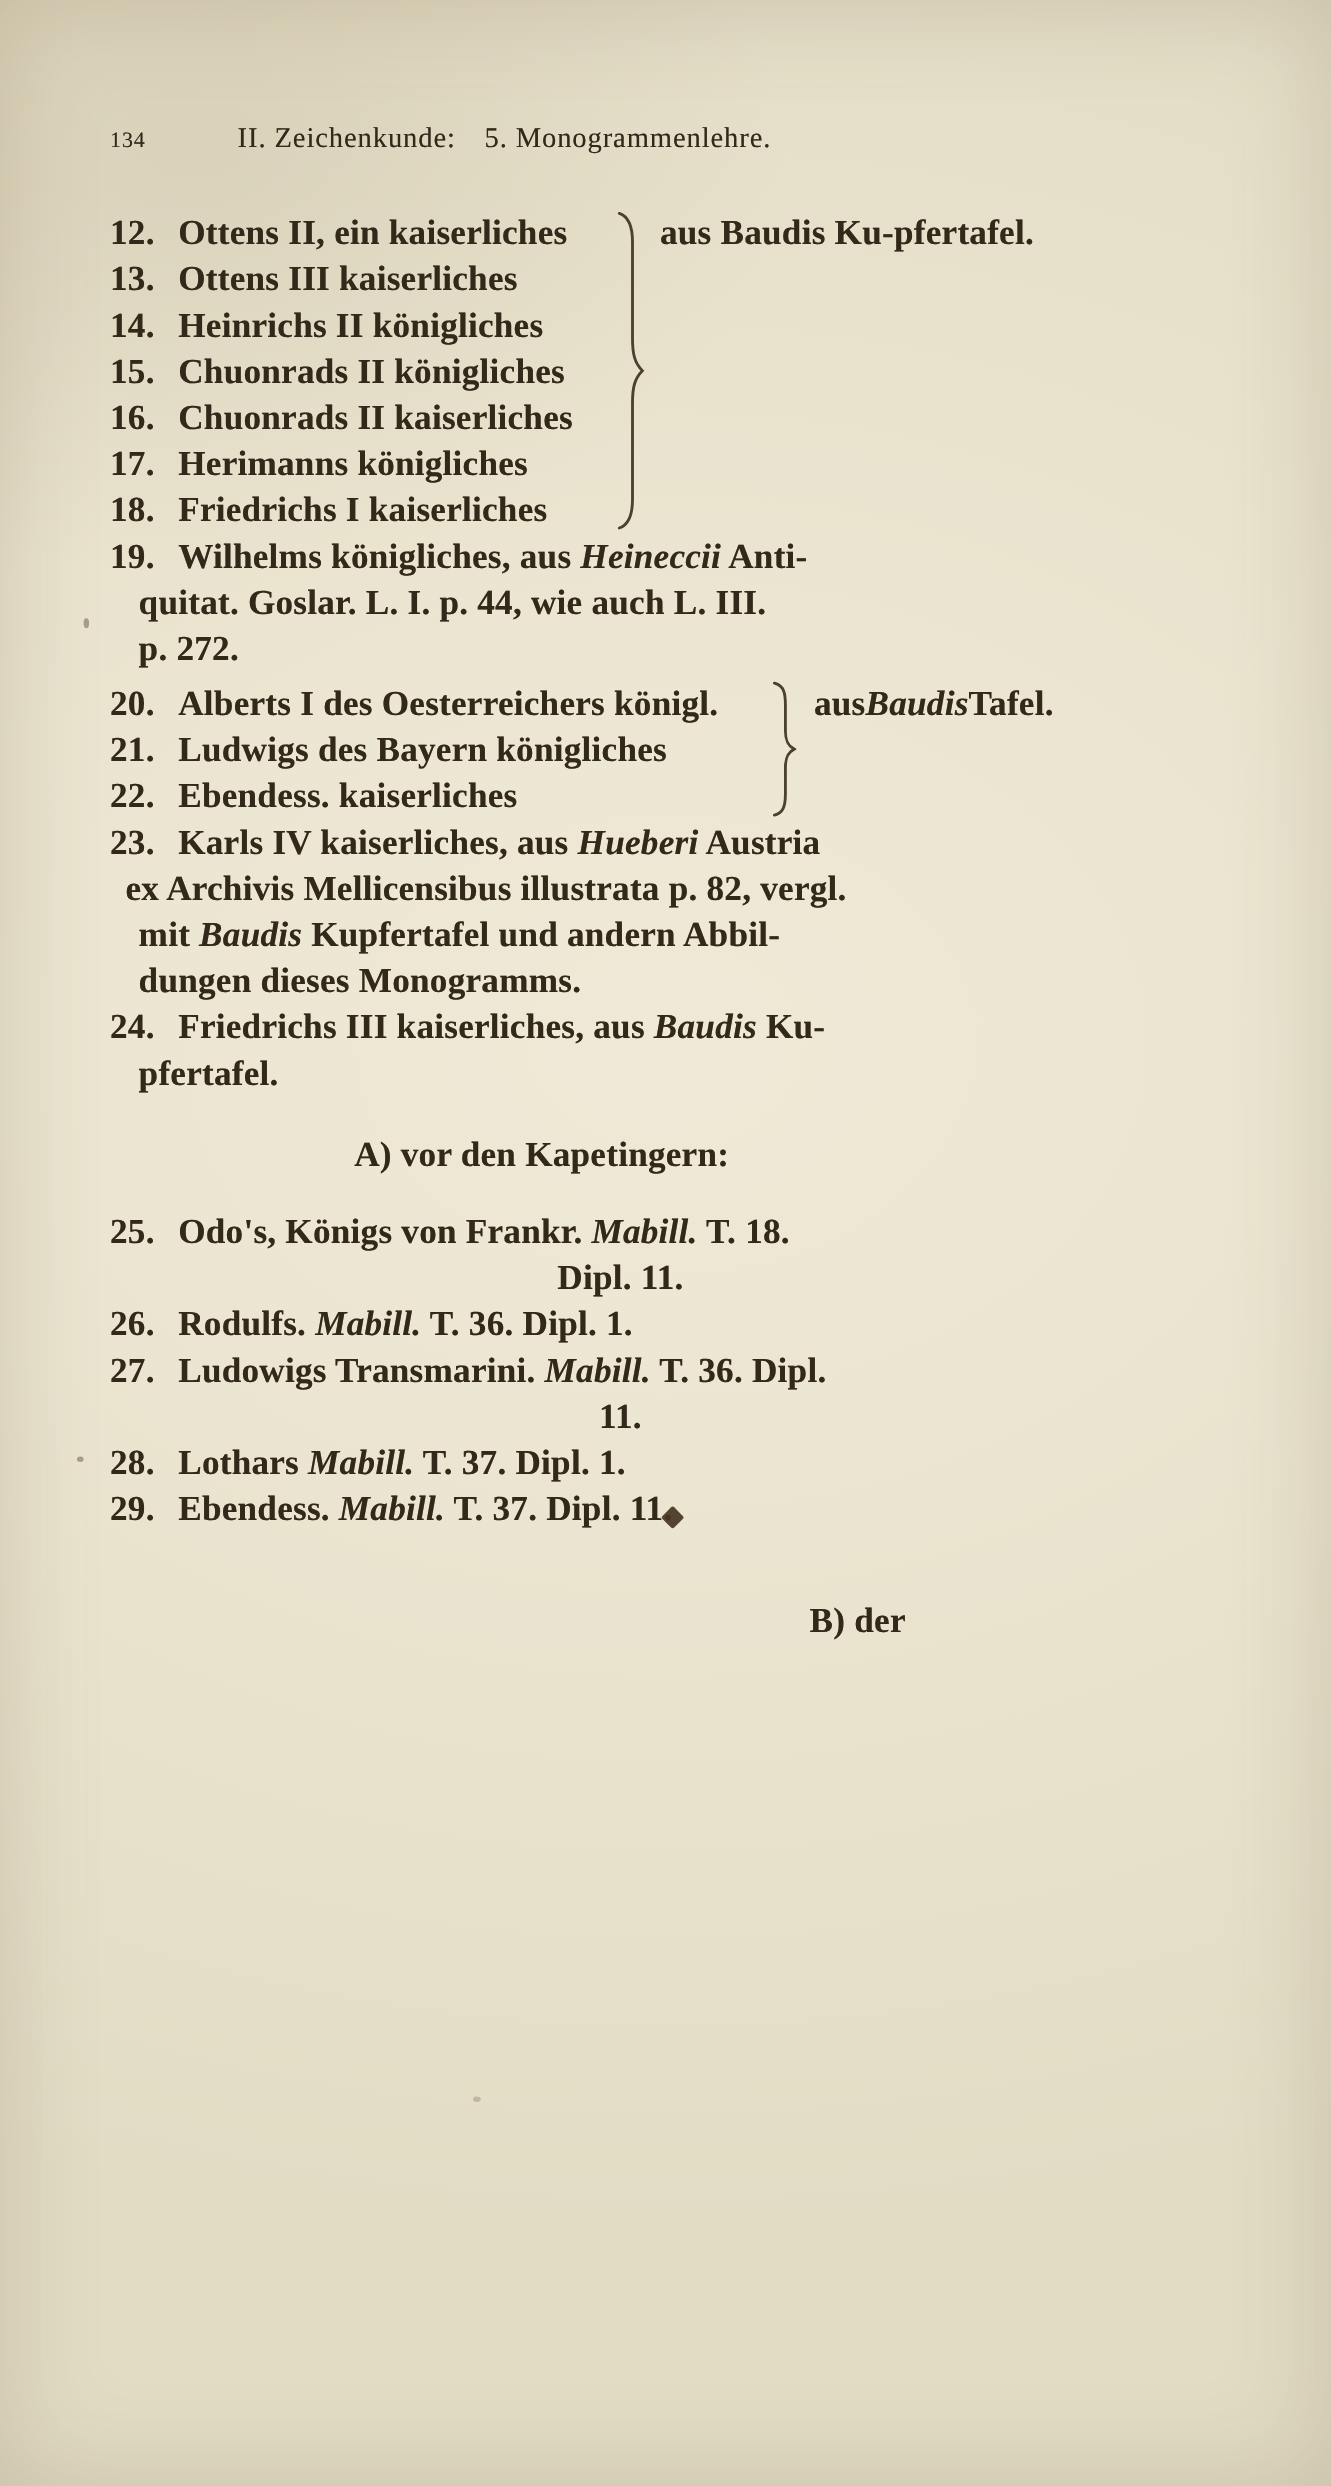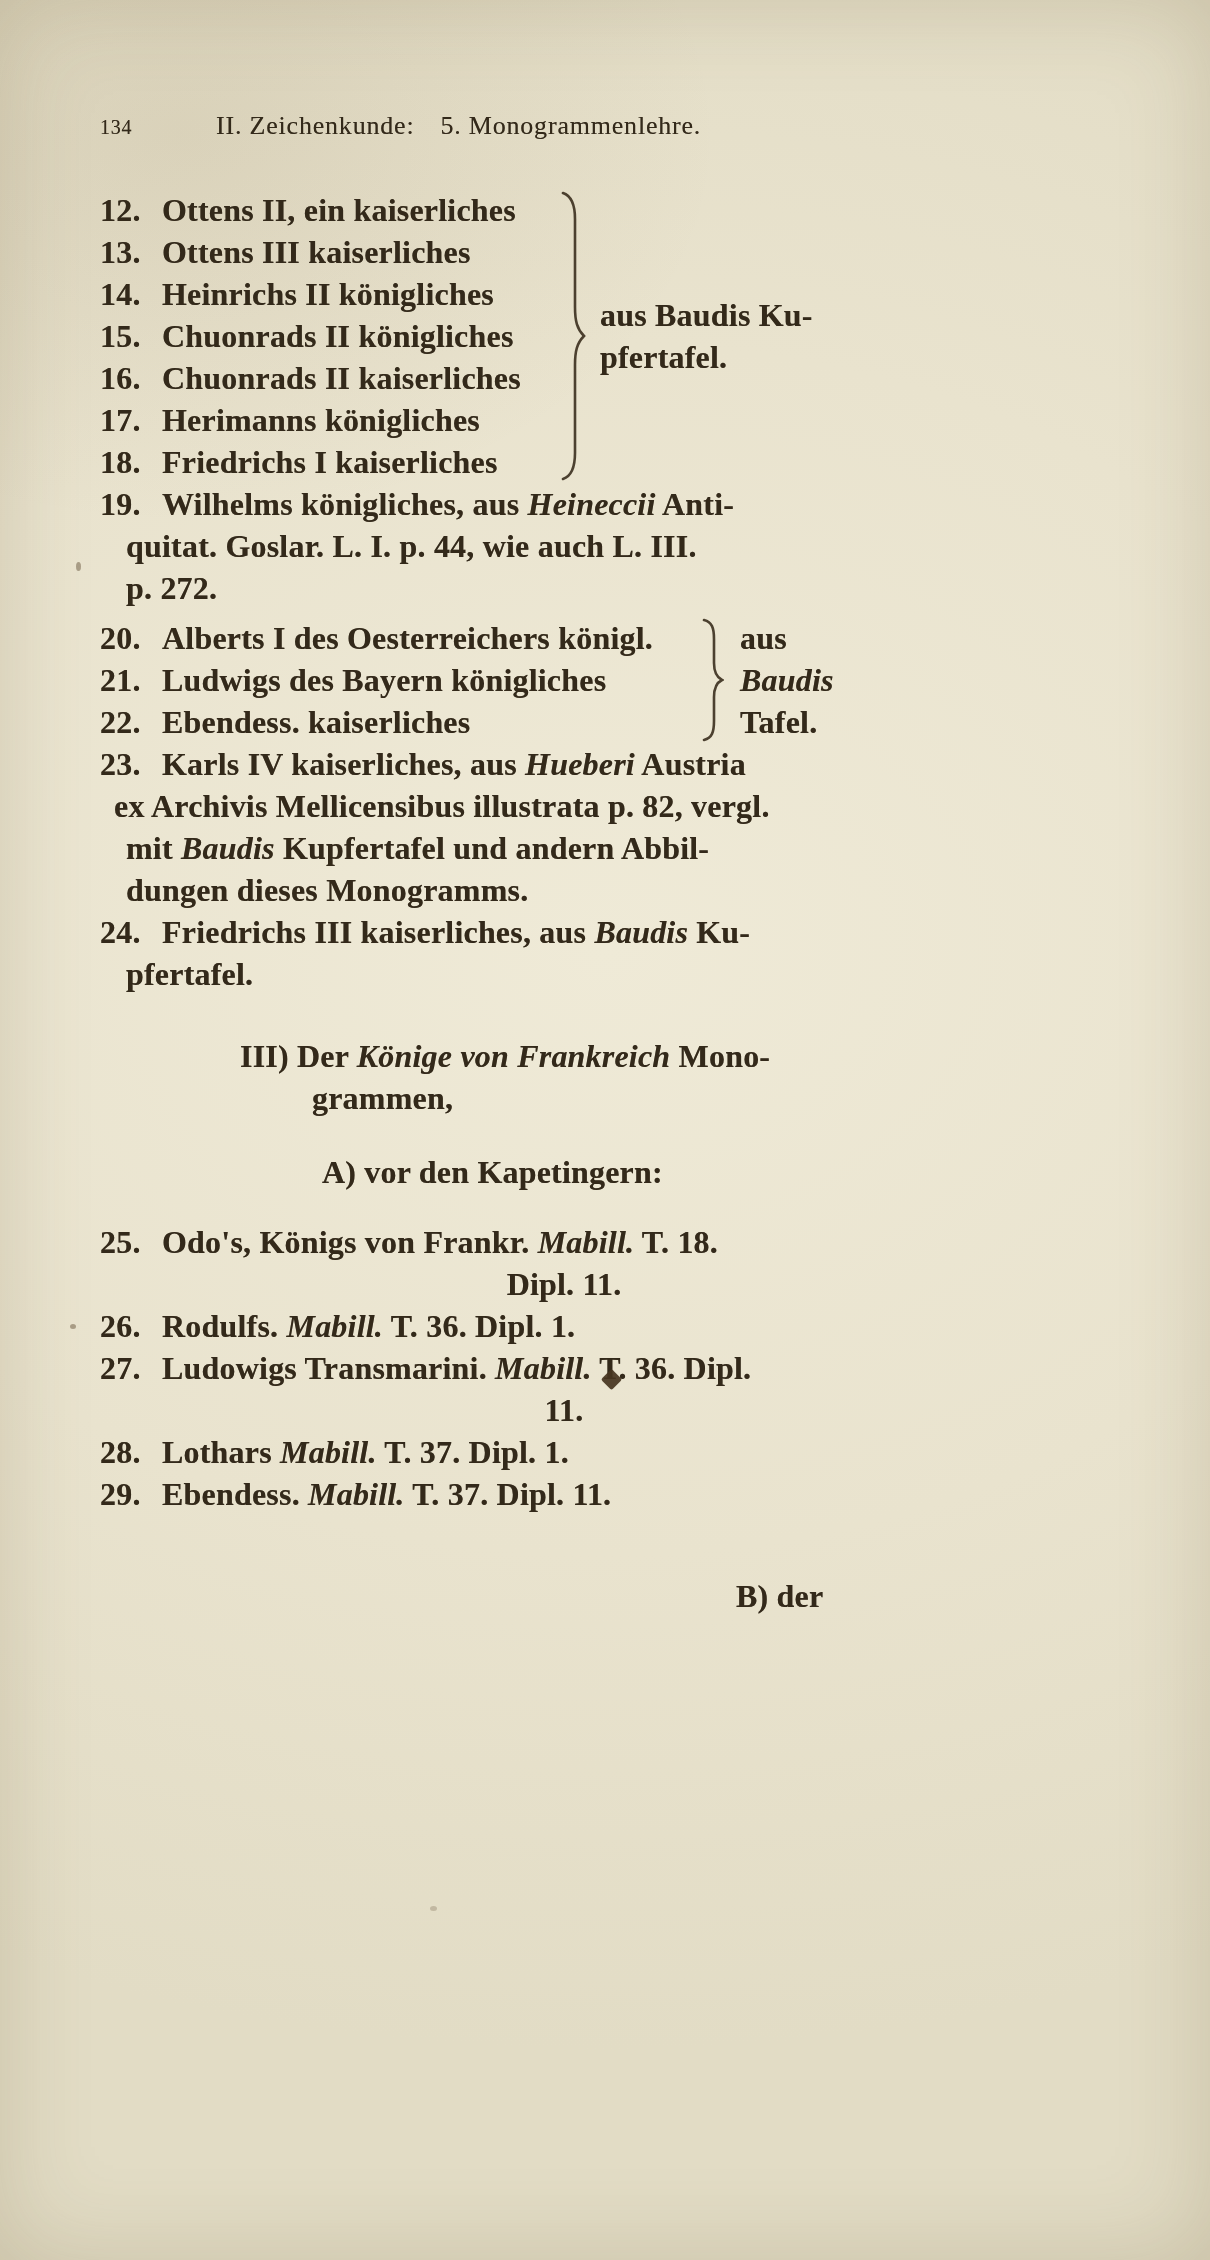--- a/index.html
+++ b/index.html
@@ -47,21 +47,21 @@
 
   .cont     { margin-left: 26px; }  
   .cont-out { margin-left: 14px; }  
   .cont-sm  { margin-left: 28px; text-align: center; }  
 
   .braced { display: flex; align-items: stretch; }
   .g1 .rows { width: 458px; }
   .g2 .rows { width: 600px; }
   .g2 { margin-top: 8px; }
   .bracecol { display: flex; align-items: center; }
-  .bracelabel { display: flex; flex-direction: column; justify-content: center; margin-left: 14px; }
+  .bracelabel { display: flex; flex-direction: row; justify-content: center; margin-left: 14px; }
   .g2 .bracelabel { justify-content: flex-start; margin-left: 16px; }
 
   .cite { font-style: italic; }
 
   .sec3 { margin-top: 40px; margin-left: 140px; }
   .sec3 .l2 { margin-left: 72px; }
   .secA { margin-top: 32px; margin-left: 222px; }
   .e25  { margin-top: 28px; }
 
   .catchword { margin-top: 60px; padding-left: 636px; }
@@ -150,26 +150,20 @@
       <div class="line cont">dungen dieses Monogramms.</div>
     </div>
 
     <div>
       <div class="line">
         <span class="num">24.</span><span>Friedrichs III kaiserliches, aus </span><i class="cite">Baudis</i><span> Ku-</span>
       </div>
       <div class="line cont">pfertafel.</div>
     </div>
 
-    <div class="sec3">
-      <div class="line">
-        <span>III) Der </span><i class="cite">Könige von Frankreich</i><span> Mono-</span>
-      </div>
-      <div class="line l2">grammen,</div>
-    </div>
 
     <div class="secA line">A) vor den Kapetingern:</div>
 
     <div class="e25">
       <div class="line">
         <span class="num">25.</span><span>Odo's, Königs von Frankr. </span><i class="cite">Mabill.</i><span> T. 18.</span>
       </div>
       <div class="line cont-sm">Dipl. 11.</div>
     </div>
 

